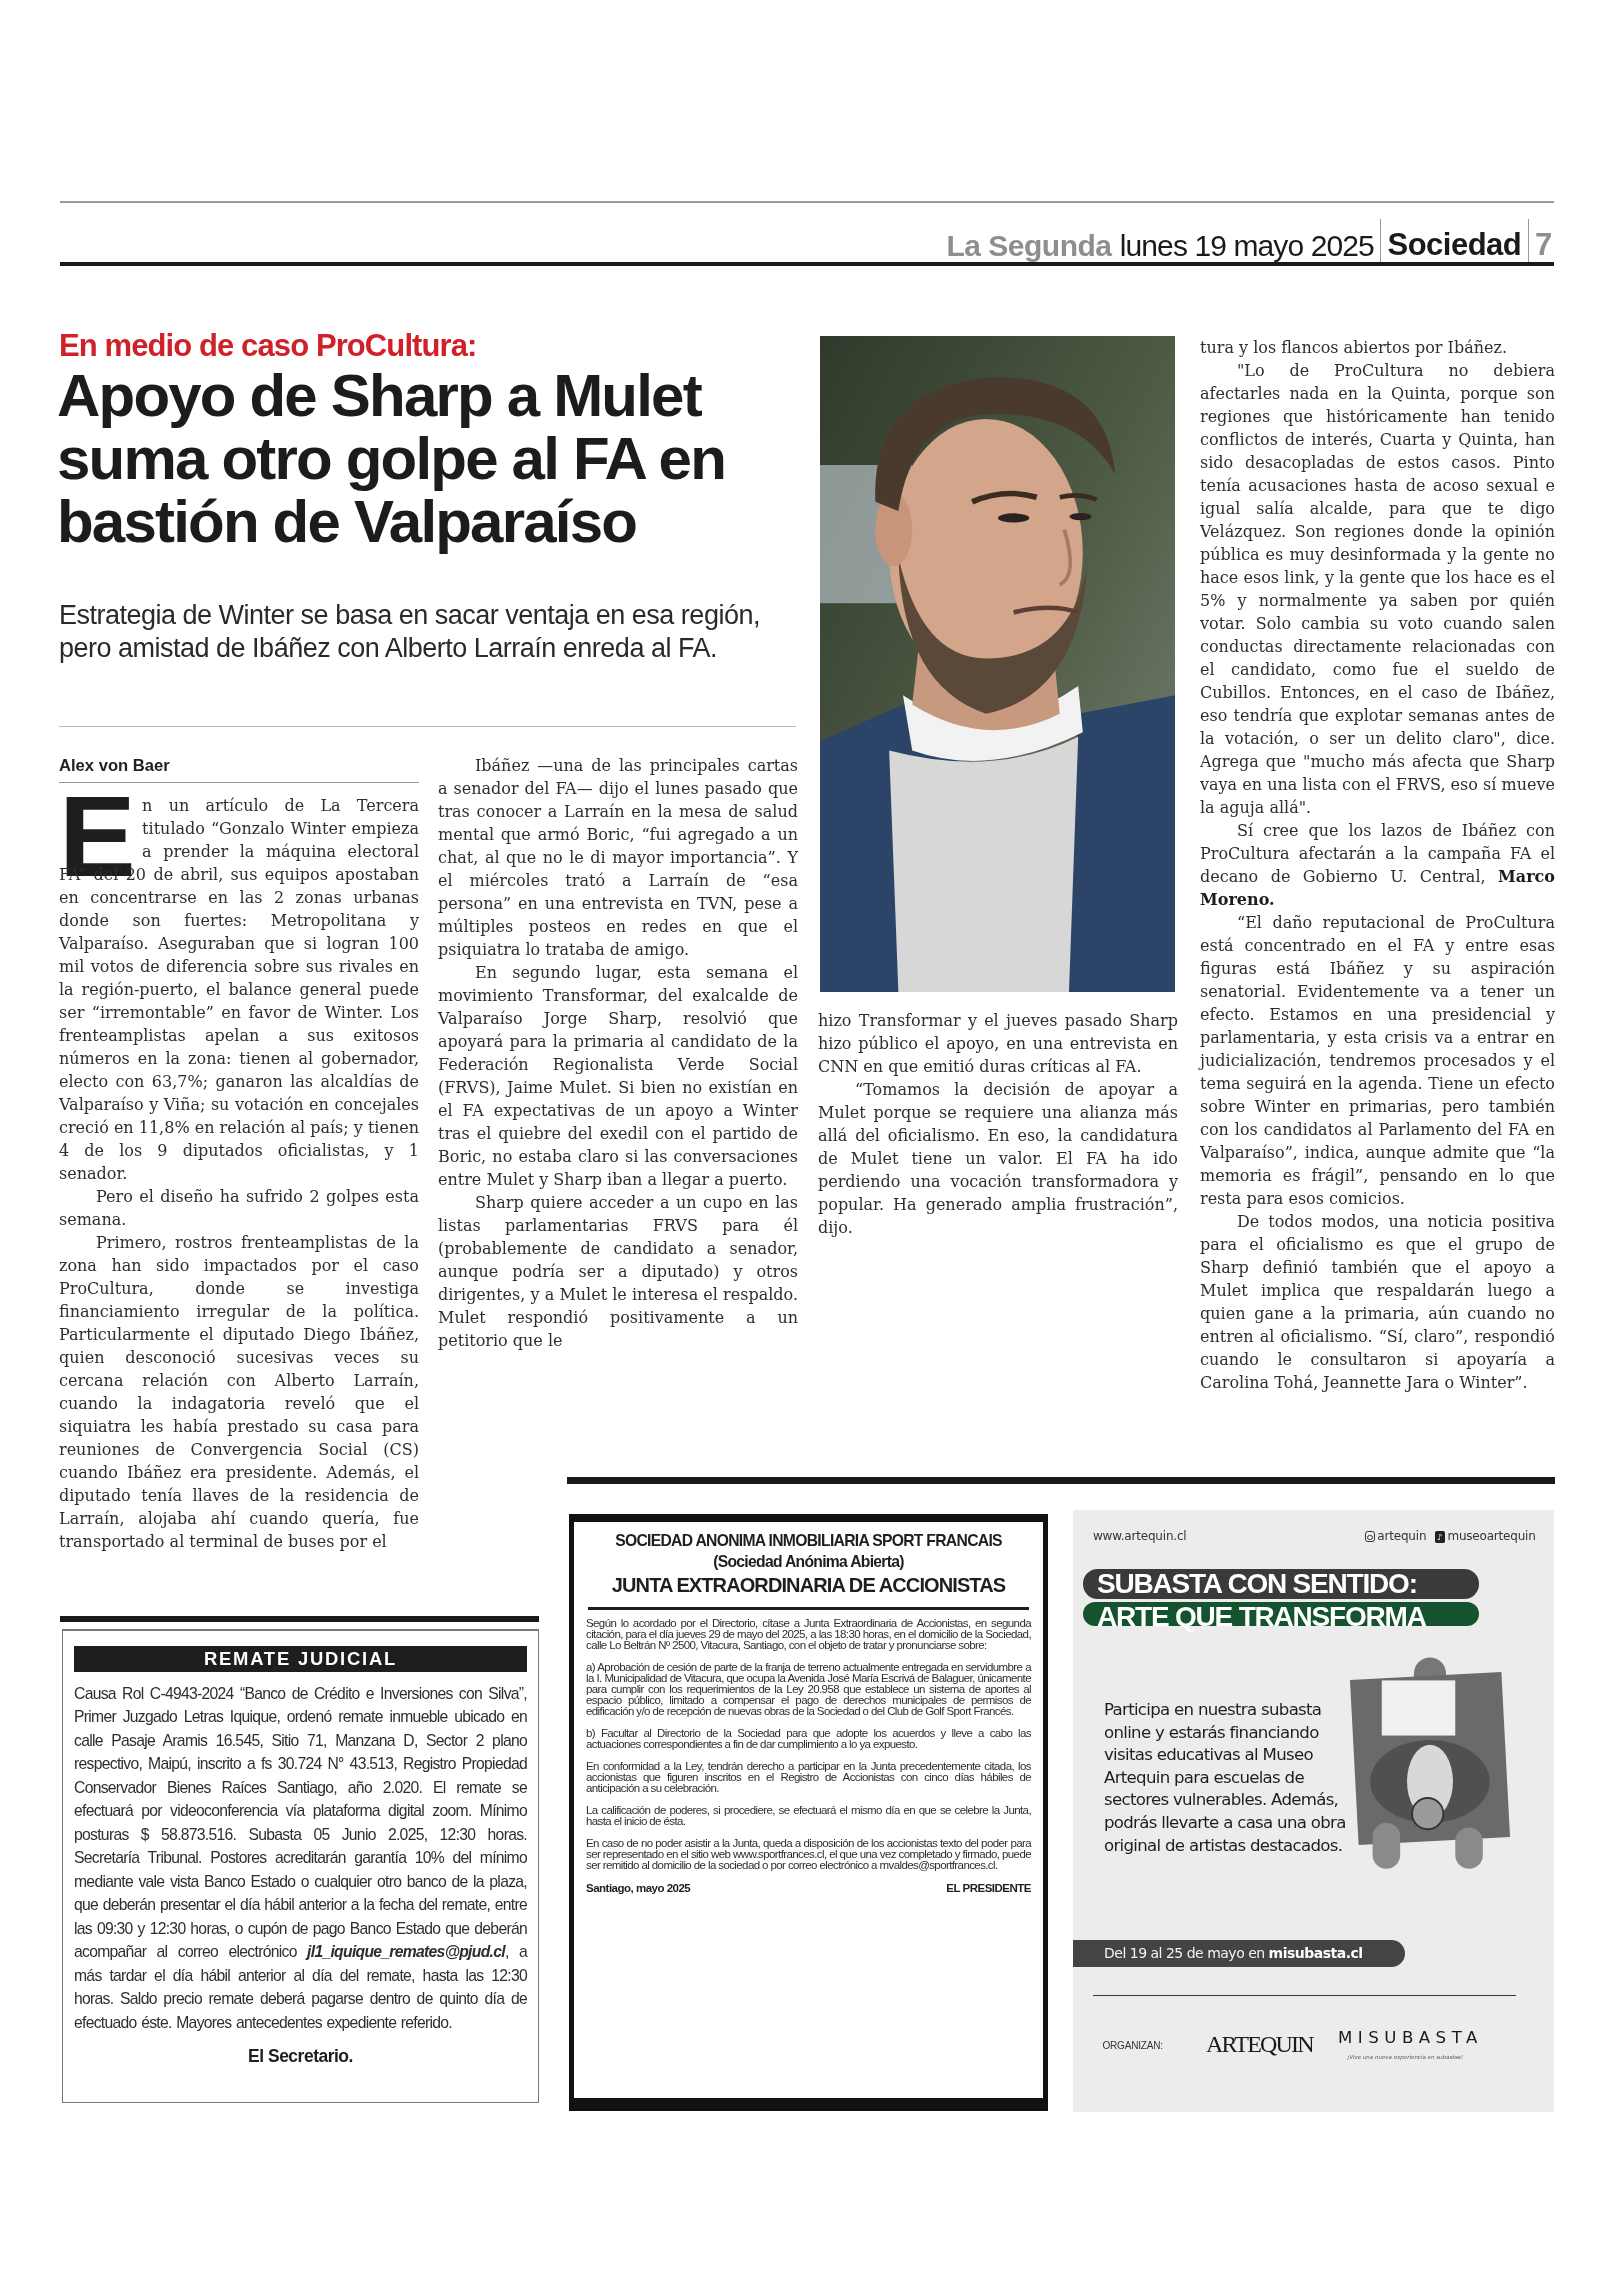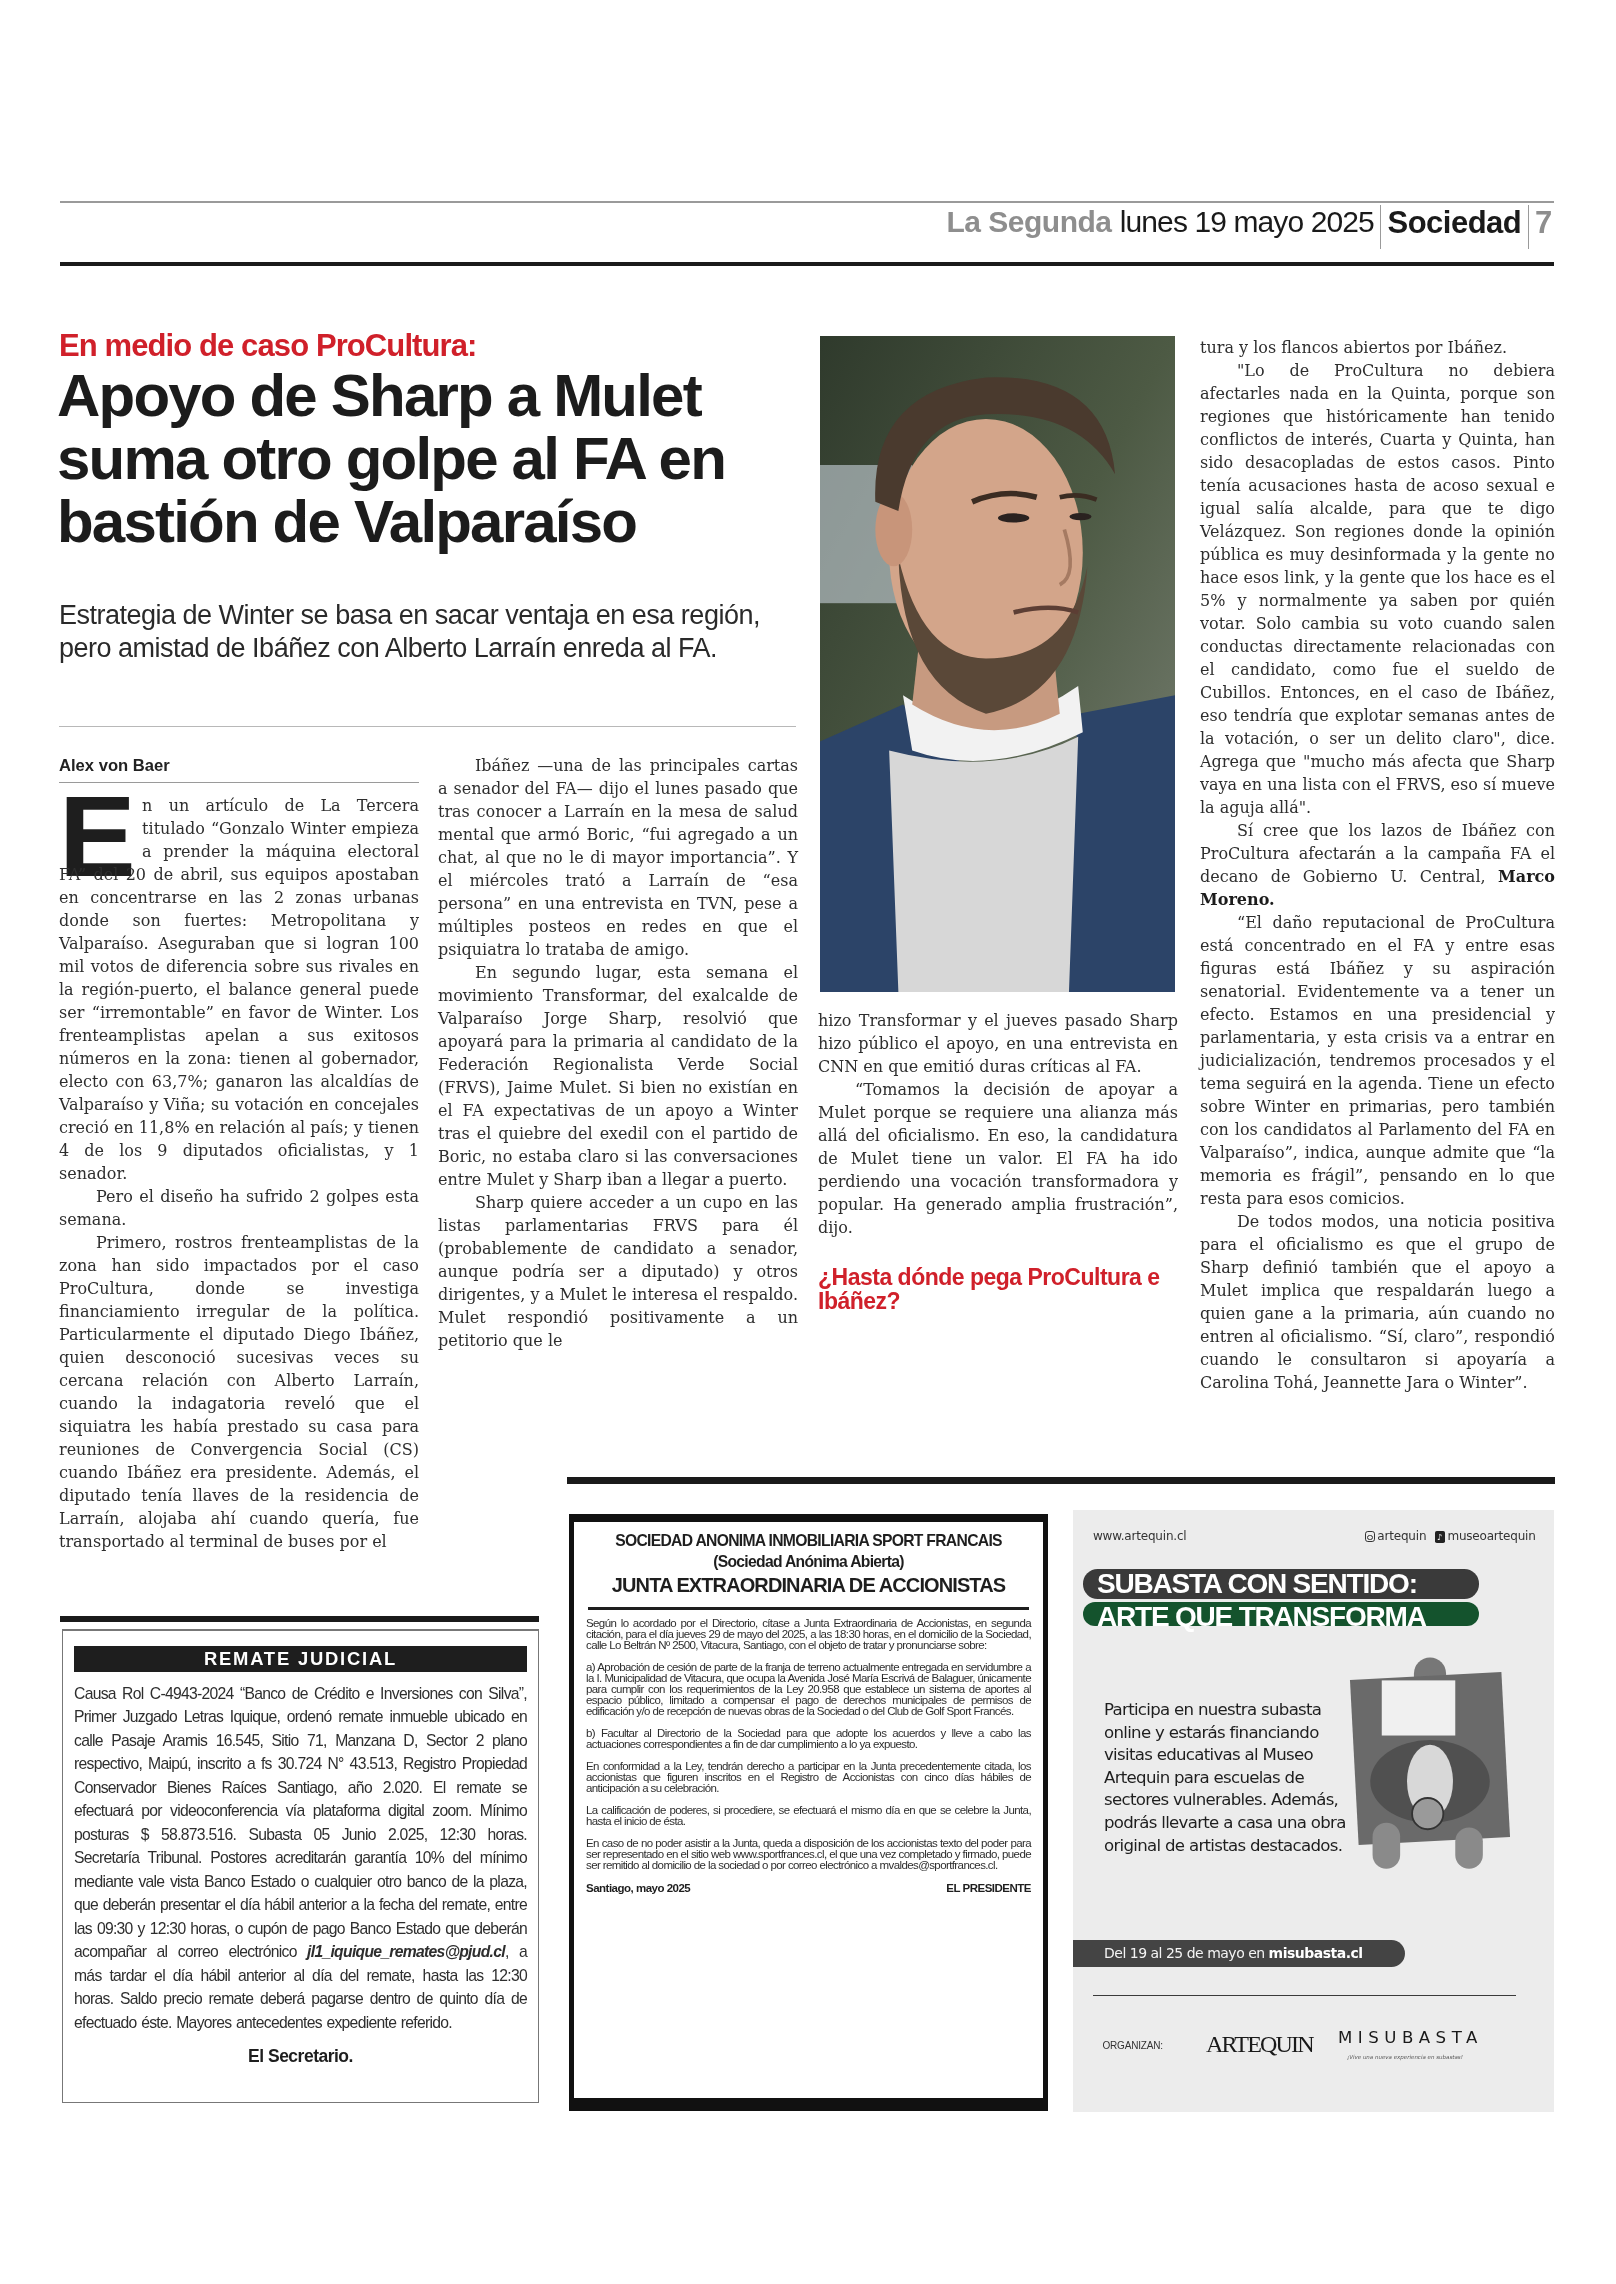--- a/index.html
+++ b/index.html
@@ -2,21 +2,21 @@
 <html style="font-size:7.4px"><head>
 <meta charset="utf-8">
 <style>
   * { box-sizing: border-box; margin: 0; padding: 0; }
   html, body { width: 1616px; height: 2284px; background: #ffffff; overflow: hidden; }
   body { position: relative; font-family: "DejaVu Serif", serif; color: #2a2a2a; }
 
   
   .top-rule { position: absolute; left: 60px; top: 201px; width: 1494px; height: 1.8px; background: #9a9a9a; }
   .masthead { position: absolute; left: 60px; top: 205px; width: 1494px; height: 58px;
-              display: flex; justify-content: flex-end; align-items: flex-start; white-space: nowrap; }
+              display: flex; justify-content: flex-end; align-items: flex-end; white-space: nowrap; }
   .mh-paper { font-family: "Liberation Sans", sans-serif; font-weight: 700; font-size: 30px; color: #8e8e8e; letter-spacing: -0.5px; }
   .mh-date { font-family: "Liberation Sans", sans-serif; font-size: 30px; color: #1a1a1a; margin-left: 8.3px; letter-spacing: -0.9px; }
   .mh-div { width: 0.9px; height: 44px; background: #9a9a9a; margin: 0 6.4px; }
   .mh-section { font-family: "Liberation Sans", sans-serif; font-weight: 700; font-size: 31px; color: #1a1a1a; letter-spacing: -0.5px; }
   .mh-page { font-family: "Liberation Sans", sans-serif; font-weight: 700; font-size: 31px; color: #8e8e8e; margin-right: 1.8px; }
   .head-rule { position: absolute; left: 60px; top: 262px; width: 1494px; height: 4.1px; background: #1a1a1a; }
 
   
   .kicker { position: absolute; left: 59px; top: 328px; font-family: "Liberation Sans", sans-serif;
             font-weight: 700; font-size: 31px; color: #d0202a; letter-spacing: -0.9px; }
@@ -166,21 +166,20 @@
     <ellipse cx="420" cy="395" rx="34" ry="10" fill="#2a2220"></ellipse>
     <ellipse cx="565" cy="392" rx="24" ry="8" fill="#2a2220"></ellipse>
     <path d="M530 420 Q560 520 520 540" stroke="#a57a62" stroke-width="8" fill="none"></path>
     <path d="M420 600 Q500 580 560 600" stroke="#5c3e34" stroke-width="10" fill="none"></path>
   </svg>
 </div>
 
 <div class="col col3">
   <p class="noindent">hizo Transformar y el jueves pasado Sharp hizo público el apoyo, en una entrevista en CNN en que emitió duras críticas al FA.</p>
   <p>“Tomamos la decisión de apoyar a Mulet porque se requiere una alianza más allá del oficialismo. En eso, la candidatura de Mulet tiene un valor. El FA ha ido perdiendo una vocación transformadora y popular. Ha generado amplia frustración”, dijo.</p>
-  <h2 class="subhead">¿Hasta dónde pega ProCultura e Ibáñez?</h2>
 </div>
 
 <div class="col col4">
   <p class="noindent">tura y los flancos abiertos por Ibáñez.</p>
   <p>"Lo de ProCultura no debiera afectarles nada en la Quinta, porque son regiones que históricamente han tenido conflictos de interés, Cuarta y Quinta, han sido desacopladas de estos casos. Pinto tenía acusaciones hasta de acoso sexual e igual salía alcalde, para que te digo Velázquez. Son regiones donde la opinión pública es muy desinformada y la gente no hace esos link, y la gente que los hace es el 5% y normalmente ya saben por quién votar. Solo cambia su voto cuando salen conductas directamente relacionadas con el candidato, como fue el sueldo de Cubillos. Entonces, en el caso de Ibáñez, eso tendría que explotar semanas antes de la votación, o ser un delito claro", dice. Agrega que "mucho más afecta que Sharp vaya en una lista con el FRVS, eso sí mueve la aguja allá".</p>
   <p><span>Sí cree que los lazos de Ibáñez con ProCultura afectarán a la campaña FA el decano de Gobierno U. Central, </span><b class="name">Marco Moreno.</b></p>
   <p>“El daño reputacional de ProCultura está concentrado en el FA y entre esas figuras está Ibáñez y su aspiración senatorial. Evidentemente va a tener un efecto. Estamos en una presidencial y parlamentaria, y esta crisis va a entrar en judicialización, tendremos procesados y el tema seguirá en la agenda. Tiene un efecto sobre Winter en primarias, pero también con los candidatos al Parlamento del FA en Valparaíso”, indica, aunque admite que “la memoria es frágil”, pensando en lo que resta para esos comicios.</p>
   <p>De todos modos, una noticia positiva para el oficialismo es que el grupo de Sharp definió también que el apoyo a Mulet implica que respaldarán luego a quien gane a la primaria, aún cuando no entren al oficialismo. “Sí, claro”, respondió cuando le consultaron si apoyaría a Carolina Tohá, Jeannette Jara o Winter”.</p>
 </div>
 

